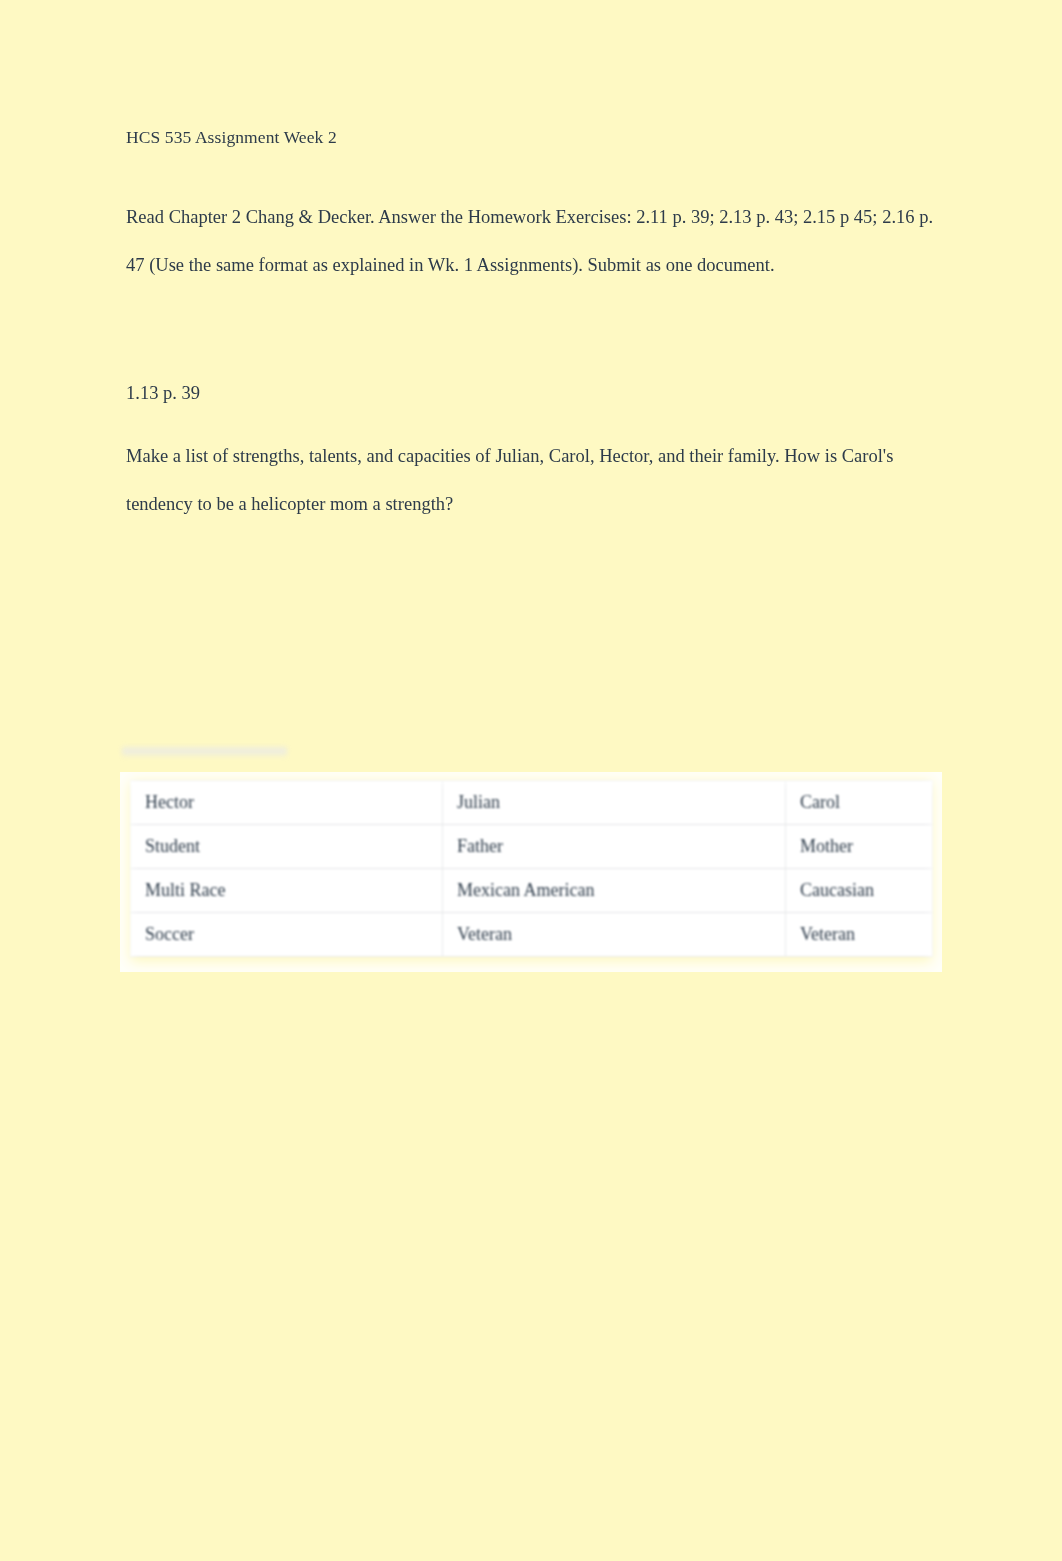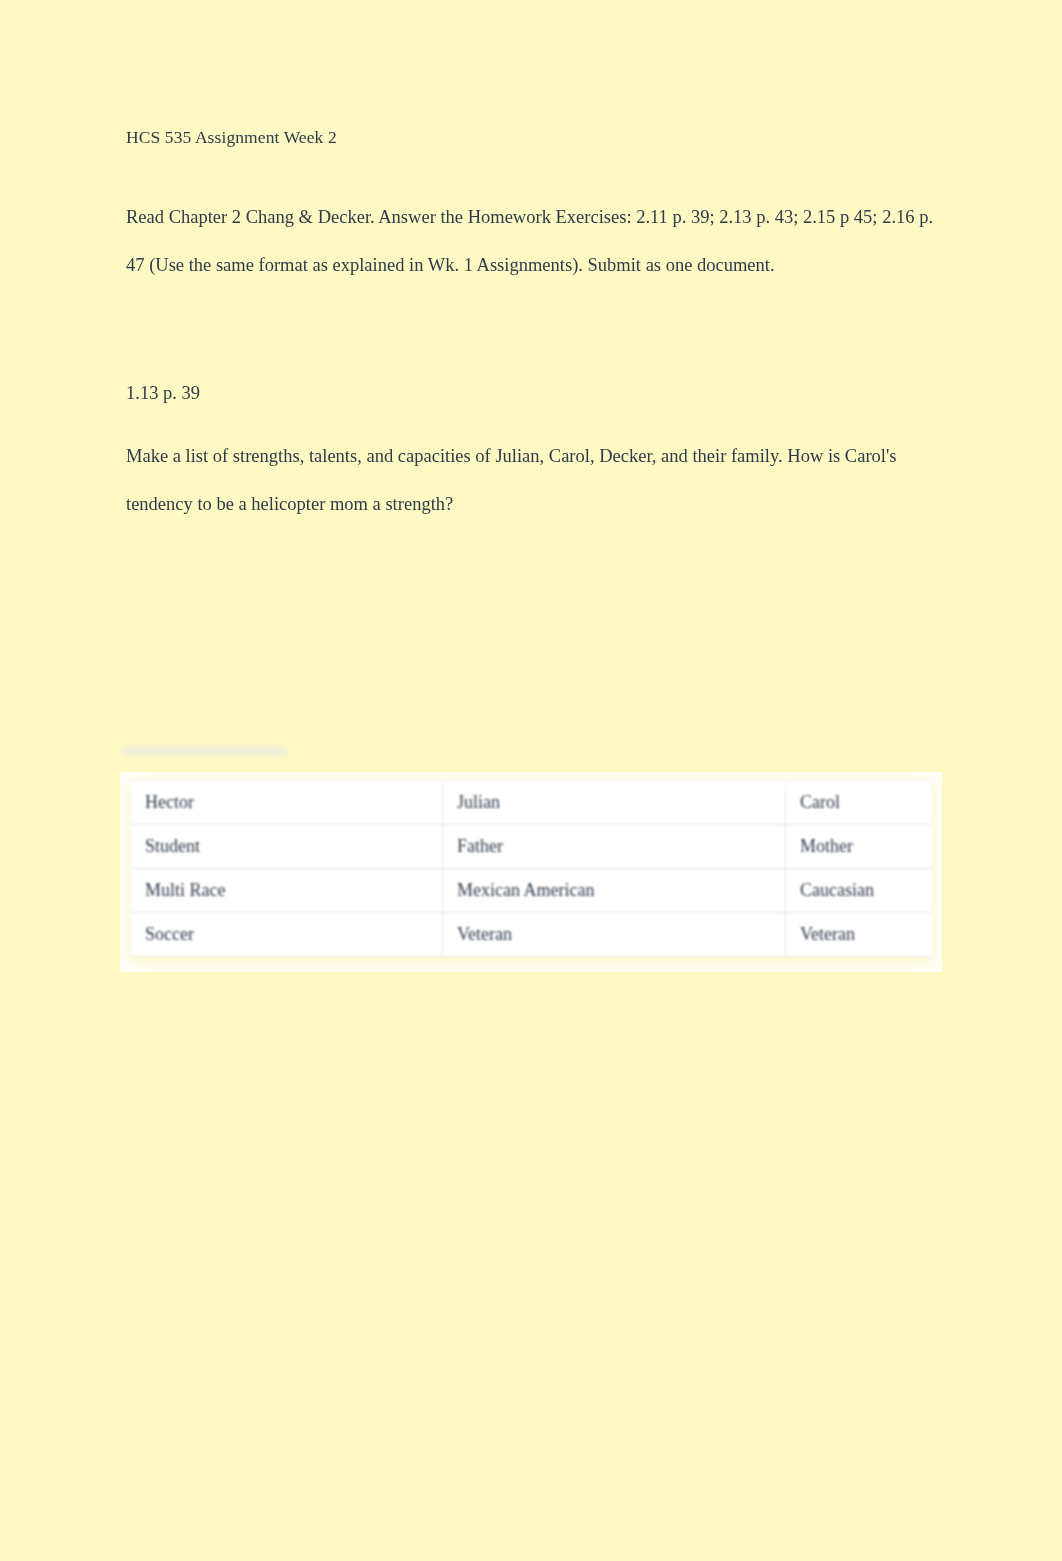--- a/index.html
+++ b/index.html
@@ -125,21 +125,21 @@
 <div class="page">
 
   <div class="content">
 
     <div class="doc-title">HCS 535 Assignment Week 2</div>
 
     <div class="para para-intro">Read Chapter 2 Chang &amp; Decker. Answer the  Homework Exercises: 2.11 p. 39; 2.13 p. 43; 2.15 p 45; 2.16 p. 47 (Use the same format as explained in Wk. 1 Assignments). Submit as one document.</div>
 
     <div class="para para-exnum">1.13 p. 39</div>
 
-    <div class="para para-question">Make a list of strengths, talents, and capacities of Julian, Carol, Decker, and their family. How is Carol's tendency to be a helicopter mom a strength?</div>
+    <div class="para para-question">Make a list of strengths, talents, and capacities of Julian, Carol, Hector, and their family. How is Carol's tendency to be a helicopter mom a strength?</div>
 
   </div>
 
   <div class="ghost-line"></div>
 
   <div class="table-wrap">
     <table class="data-table">
       <colgroup>
         <col class="c1">
           <col class="c2">

